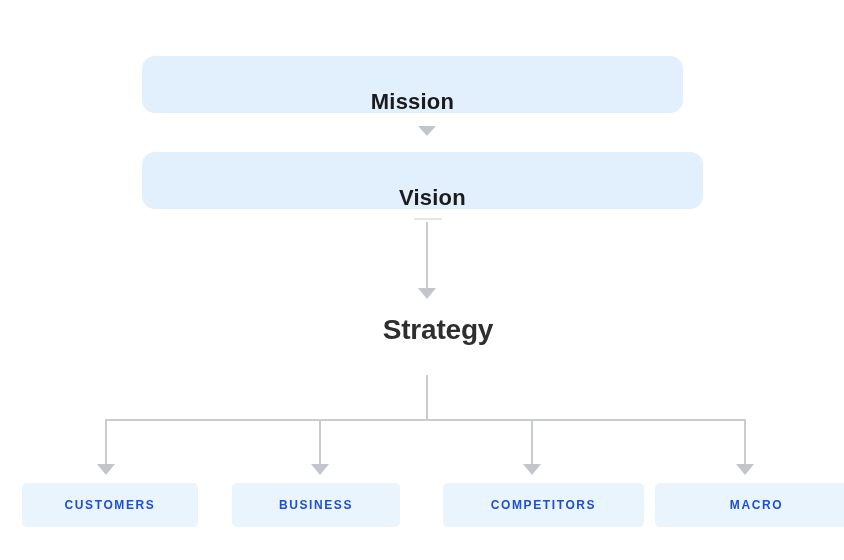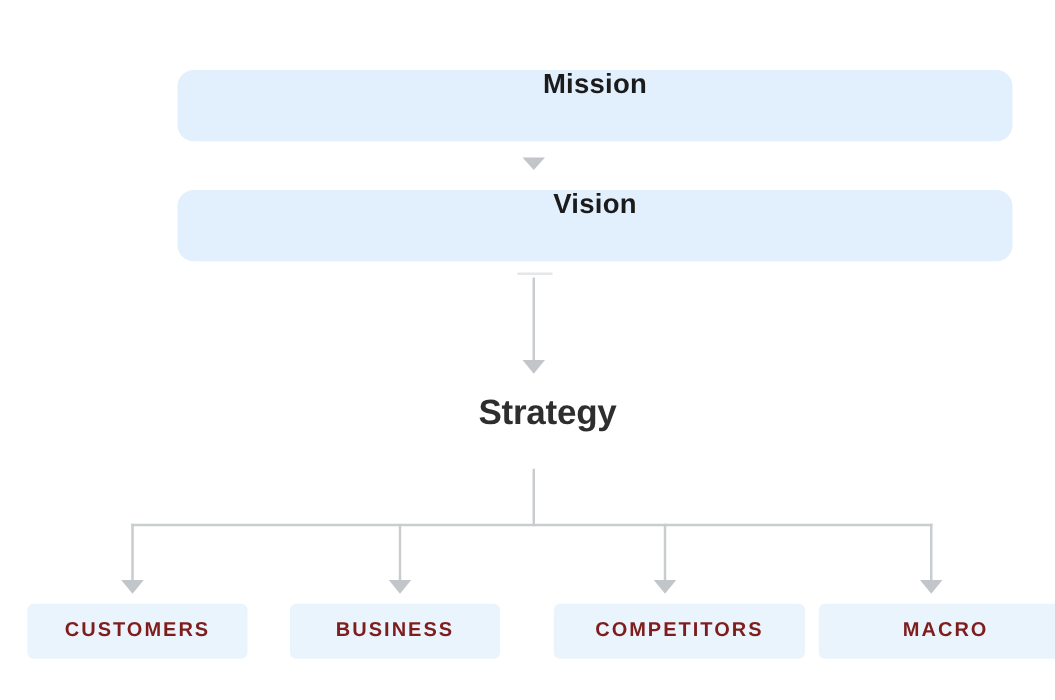--- a/index.html
+++ b/index.html
@@ -15,37 +15,37 @@
     width: 844px;
     height: 560px;
     background: #ffffff;
     overflow: hidden;
   }
 
   
   .bar {
     position: absolute;
     left: 142px;
-    width: 668px;
+    width: 541px;
     height: 57px;
     background: #e2effc;
     border-radius: 13px;
     display: flex;
-    align-items: flex-start;
+    align-items: flex-end;
     justify-content: center;
   }
   .bar-label {
     font-size: 22px;
     font-weight: bold;
     color: #1b1b1b;
     letter-spacing: 0.2px;
     line-height: 1;
   }
   #bar-mission { top: 56px; }
-  #bar-vision  { top: 152px; }
+  #bar-vision  { top: 152px; padding-left: 20px; }
 
   
   #strategy-title {
     position: absolute;
     top: 316px;
     left: 0;
     width: 844px;
     text-align: center;
     font-size: 28px;
     font-weight: bold;
@@ -90,23 +90,23 @@
     position: absolute;
     top: 483px;
     height: 44px;
     background: #eaf4fd;
     border-radius: 5px;
     display: flex;
     align-items: center;
     justify-content: center;
   }
   .leaf-label {
-    font-size: 16px;
+    font-size: 12px;
     font-weight: bold;
-    color: #7f1d1d;
+    color: #1d4ed8;
     letter-spacing: 1.6px;
     line-height: 1;
     white-space: nowrap;
   }
 </style>
 </head>
 <body>
 
 <div id="canvas">
 

